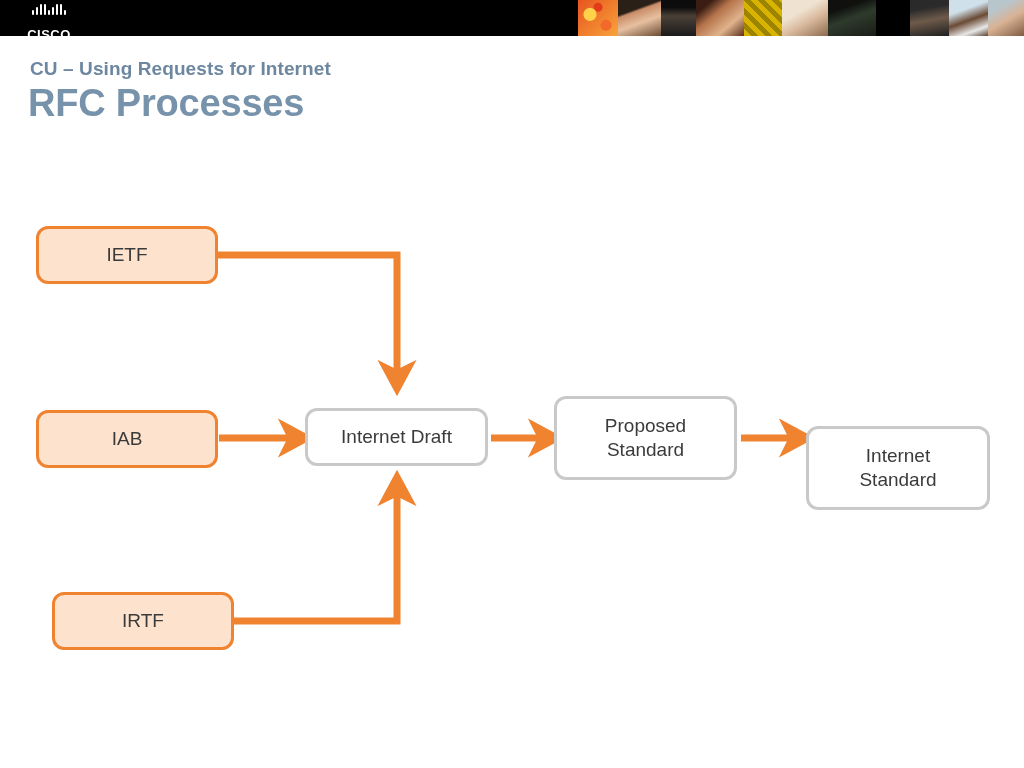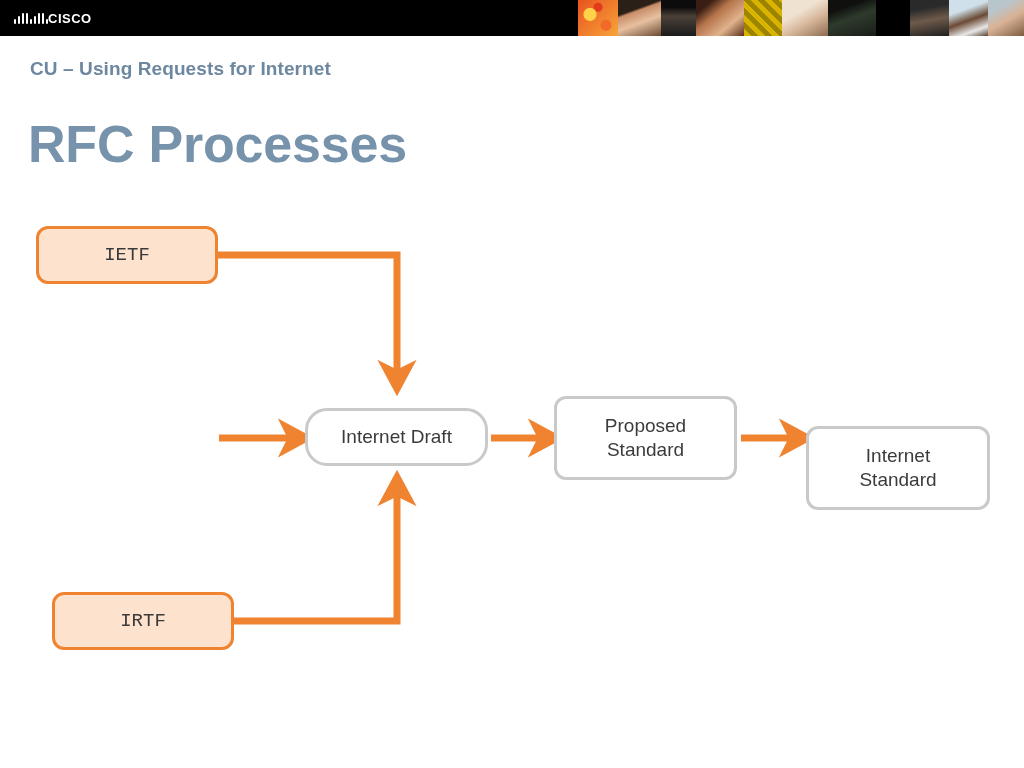--- a/index.html
+++ b/index.html
@@ -11,21 +11,21 @@
   }
   .slide { position: relative; width: 1024px; height: 768px; background:#fff; }
 
   
   .banner {
     position: absolute; left:0; top:0; width:1024px; height:36px;
     background:#000000;
   }
   .cisco-logo {
     position:absolute; left:14px; top:4px; width:70px; height:28px;
-    display:flex; flex-direction:row; align-items:center; justify-content:flex-start;
+    display:flex; flex-direction:column; align-items:center; justify-content:flex-start;gap:12px;
   }
   .cisco-bars { display:flex; align-items:flex-end; height:11px; gap:2px; }
   .cisco-bars i { display:block; width:2px; background:#ffffff; border-radius:1px; }
   .cisco-bars i:nth-child(1){ height:5px; }
   .cisco-bars i:nth-child(2){ height:8px; }
   .cisco-bars i:nth-child(3){ height:11px; }
   .cisco-bars i:nth-child(4){ height:11px; }
   .cisco-bars i:nth-child(5){ height:5px; }
   .cisco-bars i:nth-child(6){ height:8px; }
   .cisco-bars i:nth-child(7){ height:11px; }
@@ -60,42 +60,42 @@
   .ph11{ width:44px; background:linear-gradient(150deg,#b8c6cc 0 25%, #d9b294 55%, #7e5b42 100%); }
 
   
   .eyebrow {
     position:absolute; left:30px; top:58px;
     font-size:19px; font-weight:bold; color:#6d87a0;
     letter-spacing:0.1px; white-space:nowrap;
   }
   .page-title {
     position:absolute; left:28px; top:82px;
-    font-size:52px; font-weight:bold; color:#7792ab;
-    letter-spacing:-0.2px; white-space:nowrap;margin-top:32px;
+    font-size:38px; font-weight:bold; color:#7792ab;
+    letter-spacing:-0.2px; white-space:nowrap;
   }
 
   
   .diagram { position:absolute; left:0; top:0; width:1024px; height:768px; }
   .node {
     position:absolute; display:flex; align-items:center; justify-content:center;
     text-align:center; color:#3b3b3b; font-size:19px; line-height:24px;
   }
   .node-org {
     background:#fde3cd; border:3px solid #ef8330; border-radius:12px;
-    font-size:19px; color:#3a3a3a;font-family:Liberation Mono, monospace;
+    font-size:19px; color:#3a3a3a;
   }
   .node-doc {
     background:#ffffff; border:3px solid #c9c9c9; border-radius:12px;
     color:#3b3b3b;
   }
   .n-ietf { left:36px; top:226px; width:182px; height:58px; }
   .n-iab  { left:36px; top:410px; width:182px; height:58px; }
   .n-irtf { left:52px; top:592px; width:182px; height:58px; }
-  .n-draft{ left:305px; top:408px; width:183px; height:58px;border-radius:22px; }
+  .n-draft{ left:305px; top:408px; width:183px; height:58px; }
   .n-prop { left:554px; top:396px; width:183px; height:84px; }
   .n-std  { left:806px; top:396px; width:184px; height:84px;margin-top:30px; }
 
   .svg-layer { position:absolute; left:0; top:0; width:1024px; height:768px; pointer-events:none; }
 
   
   .footer { position:absolute; left:0; bottom:0; width:1024px; height:30px; }
 </style>
 </head>
 <body>
@@ -158,20 +158,23 @@
 
       <path d="M491,438 L546,438" stroke="#ef8330" stroke-width="7" fill="none" marker-end="url(#ah-right)"></path>
 
       <path d="M741,438 L797,438" stroke="#ef8330" stroke-width="7" fill="none" marker-end="url(#ah-right)"></path>
     </svg>
 
     <div class="node node-org n-ietf">
       <span>IETF</span>
     </div>
 
+    <div class="node node-org n-iab">
+      <span>IAB</span>
+    </div>
 
     <div class="node node-org n-irtf">
       <span>IRTF</span>
     </div>
 
     <div class="node node-doc n-draft">
       <span>Internet Draft</span>
     </div>
 
     <div class="node node-doc n-prop">

